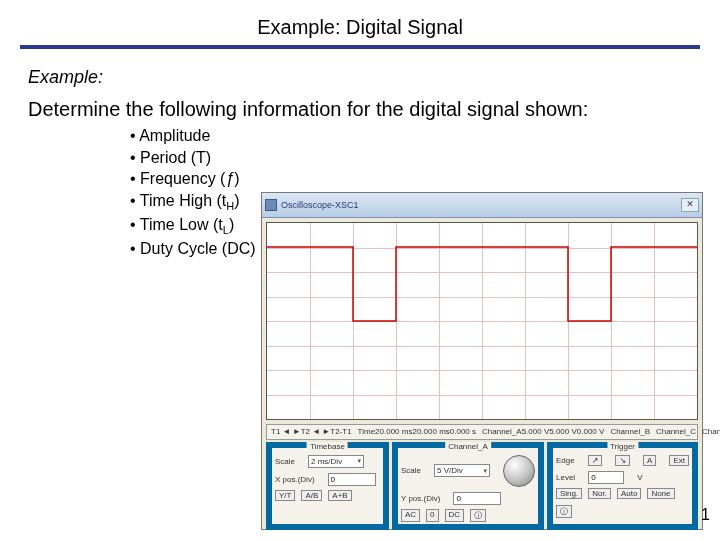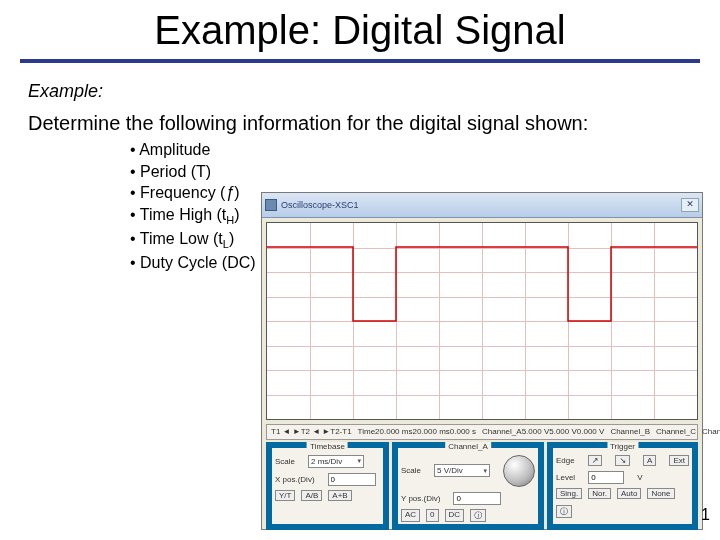--- a/index.html
+++ b/index.html
@@ -1,17 +1,17 @@
 <!DOCTYPE html>
 <html><head>
 <meta charset="utf-8">
 <style>
   html,body{margin:0;padding:0;width:720px;height:540px;background:#fff;font-family:Arial,Helvetica,sans-serif;color:#000;overflow:hidden}
   .slide{position:relative;width:720px;height:540px}
-  .title{font-size:40px;text-align:center;padding-top:8px;font-weight:400}
+  .title{font-size:20px;text-align:center;padding-top:16px;font-weight:400}
   .hr{height:4px;background:#2a3b8f;margin:6px 20px 0 20px}
   .ex-label{font-style:italic;font-size:18px;margin:18px 0 10px 28px}
   .intro{font-size:20px;margin-left:28px}
   .bullets{margin:4px 0 0 90px;font-size:16px;line-height:1.35}
   .bullets li{list-style:none;margin:0;padding:0}
   .bullets li::before{content:"• ";}
   .sub{font-size:11px;vertical-align:sub}
   .pagenum{position:absolute;right:10px;bottom:16px;font-size:16px}
 
   

